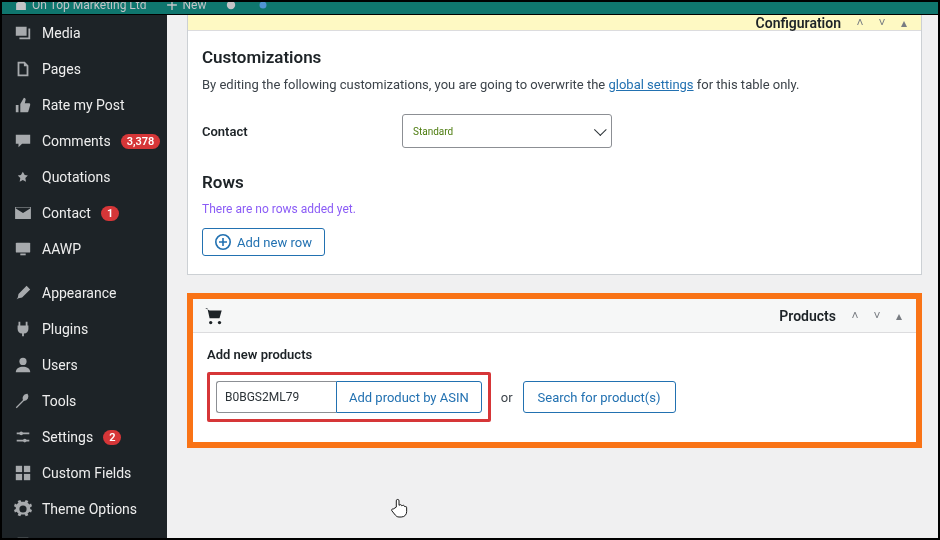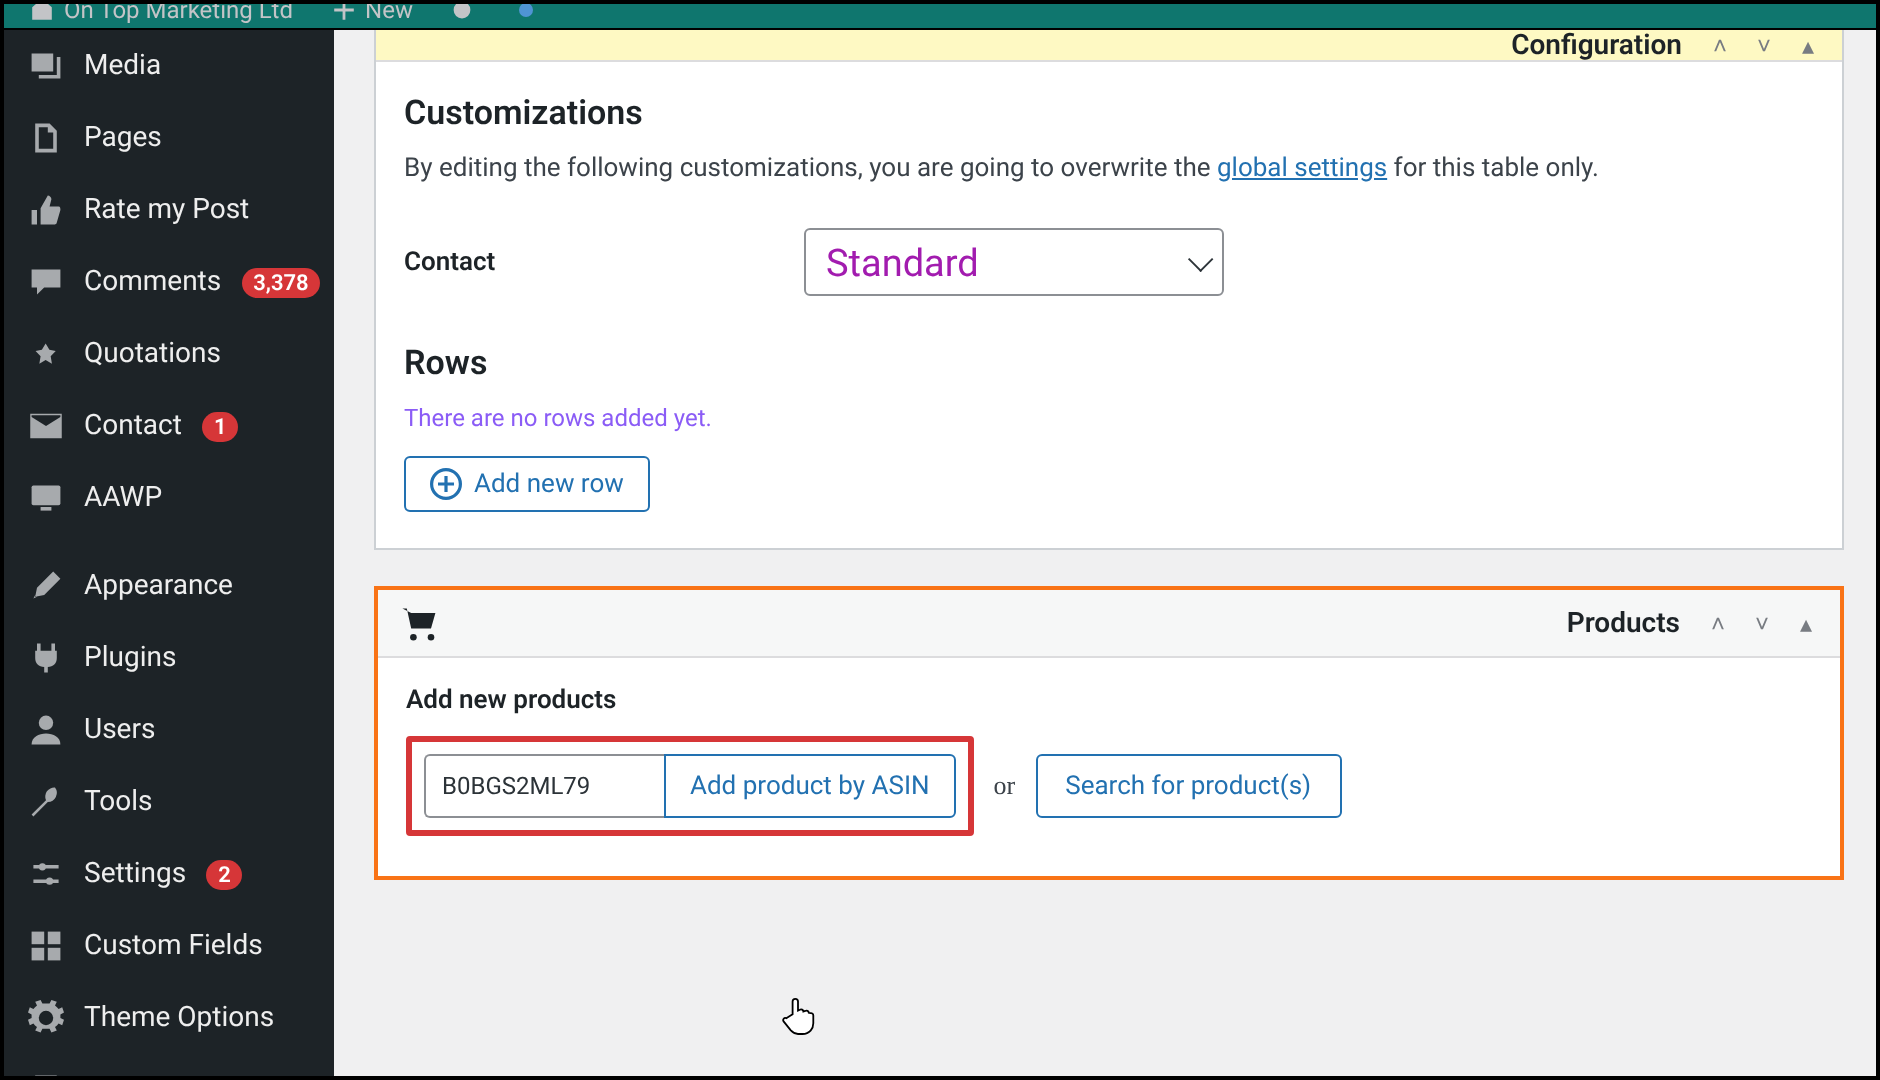--- a/index.html
+++ b/index.html
@@ -8,47 +8,47 @@
     .topbar { height: 13px; background: #0f766e; border-bottom: 1px solid #000; display: flex; align-items: flex-end; padding-left: 12px; gap: 18px; overflow: hidden; }
     .topbar-item { color: #c3c4c7; font-size: 12px; display: flex; align-items: center; gap: 4px; position: relative; top: -2px; white-space: nowrap; }
     .topbar-item svg { width: 14px; height: 14px; }
     .main-wrap { flex: 1; display: flex; overflow: hidden; }
     .sidebar { width: 165px; background: #1d2327; color: #eee; overflow: hidden; font-size: 14px; }
     .sidebar-item { display: flex; align-items: center; gap: 10px; padding: 9px 12px; color: #eee; cursor: pointer; }
     .sidebar-icon { width: 18px; height: 18px; display: inline-flex; align-items: center; justify-content: center; flex-shrink: 0; }
     .sidebar-icon svg { width: 18px; height: 18px; fill: #a7aaad; }
     .badge { background: #d63638; color: #fff; font-size: 11px; border-radius: 10px; padding: 1px 6px; font-weight: 600; }
     .content { flex: 1; background: #f0f0f1; overflow: hidden; padding: 0 16px 16px 20px; }
-    .panel { background: #fff; border: 2px solid #f97316; margin-bottom: 18px; }
+    .panel { background: #fff; border: 6px solid #f97316; margin-bottom: 18px; }
     .panel-header { background: #f6f7f7; border-bottom: 1px solid #dcdcde; height: 34px; display: flex; align-items: center; padding: 0 10px; }
     .panel-header .ph-icon { width: 22px; height: 22px; display: flex; align-items: center; justify-content: center; }
     .panel-header .ph-title { margin-left: auto; font-size: 14px; color: #1d2327; font-weight: 600; }
     .panel-header .ph-controls { display: flex; gap: 8px; margin-left: 12px; }
     .ph-controls span { width: 14px; height: 14px; display: inline-flex; align-items: center; justify-content: center; color: #787c82; cursor: pointer; font-size: 12px; }
     .panel-body { padding: 16px 14px 18px 14px; color: #3c434a; font-size: 13px; }
     h3.section-title { font-size: 17px; font-weight: 600; color: #1d2327; margin-bottom: 10px; }
     .help-text { font-size: 13px; color: #3c434a; margin-bottom: 22px; }
     .help-text a { color: #2271b1; text-decoration: underline; }
     .field-row { display: flex; align-items: center; gap: 40px; margin-bottom: 24px; }
     .field-label { width: 160px; font-weight: 600; color: #1d2327; font-size: 13px; }
     .select-wrap { position: relative; }
-    select { width: 210px; height: 34px; border: 1px solid #8c8f94; border-radius: 3px; padding: 0 32px 0 10px; font-size: 19px; background: #fff; appearance: none; color: #a21caf; }
+    select { width: 210px; height: 34px; border: 1px solid #8c8f94; border-radius: 3px; padding: 0 32px 0 10px; font-size: 10px; background: #fff; appearance: none; color: #4d7c0f; }
     .select-wrap::after { content: ''; position: absolute; right: 10px; top: 14px; width: 8px; height: 8px; border-right: 1.5px solid #2c3338; border-bottom: 1.5px solid #2c3338; transform: rotate(45deg) translateY(-4px); pointer-events: none; }
     h3.rows-title { font-size: 17px; font-weight: 600; color: #1d2327; margin-bottom: 10px; }
     .empty-text { font-size: 12px; color: #8b5cf6; margin-bottom: 12px; }
     .btn-outline { display: inline-flex; align-items: center; gap: 6px; border: 1px solid #2271b1; color: #2271b1; background: #fff; border-radius: 3px; padding: 5px 12px; font-size: 13px; cursor: pointer; }
     .btn-outline svg { width: 16px; height: 16px; fill: #2271b1; }
     
     .products-panel .panel-body { padding: 14px 14px 20px 14px; }
     .subhead { font-weight: 600; color: #1d2327; font-size: 13px; margin-bottom: 10px; }
     .add-row { display: flex; align-items: center; gap: 10px; }
     .highlight-box { border: 3px solid #d63638; padding: 6px; display: flex; gap: 0; border-radius: 2px; }
     .asin-input { width: 120px; height: 32px; border: 1px solid #8c8f94; border-right: none; border-radius: 3px 0 0 3px; padding: 0 8px; font-size: 12px; color: #2c3338; background: #fff; }
     .add-asin-btn { height: 32px; border: 1px solid #2271b1; border-radius: 0 3px 3px 0; background: #fff; color: #2271b1; padding: 0 12px; font-size: 13px; cursor: pointer; position: relative; }
-    .or-text { color: #3c434a; font-size: 13px; font-family: Liberation Serif, serif; }
+    .or-text { color: #3c434a; font-size: 13px; }
     .search-btn { height: 32px; border: 1px solid #2271b1; border-radius: 3px; background: #fff; color: #2271b1; padding: 0 14px; font-size: 13px; cursor: pointer; }
     .cursor-hand { position: absolute; left: 390px; top: 498px; width: 18px; height: 20px; pointer-events: none; z-index: 99; }
     .truncated-header { display: flex; align-items: center; padding: 0 10px; justify-content: flex-end; height: 16px; border-bottom: 1px solid #dcdcde; background: #fef9c3; }
     .truncated-header .ph-title { font-size: 14px; color: #1d2327; font-weight: 600; }
     .truncated-header .ph-controls { display: flex; gap: 8px; margin-left: 12px; }
     .truncated-header .ph-controls span { width: 14px; height: 14px; display: inline-flex; align-items: center; justify-content: center; color: #787c82; cursor: pointer; font-size: 12px; }
     .top-panel { background: #fff; border: 1px solid #ccd0d4; margin-bottom: 18px; border-top: none; }
   </style>
 </head>
 <body>

